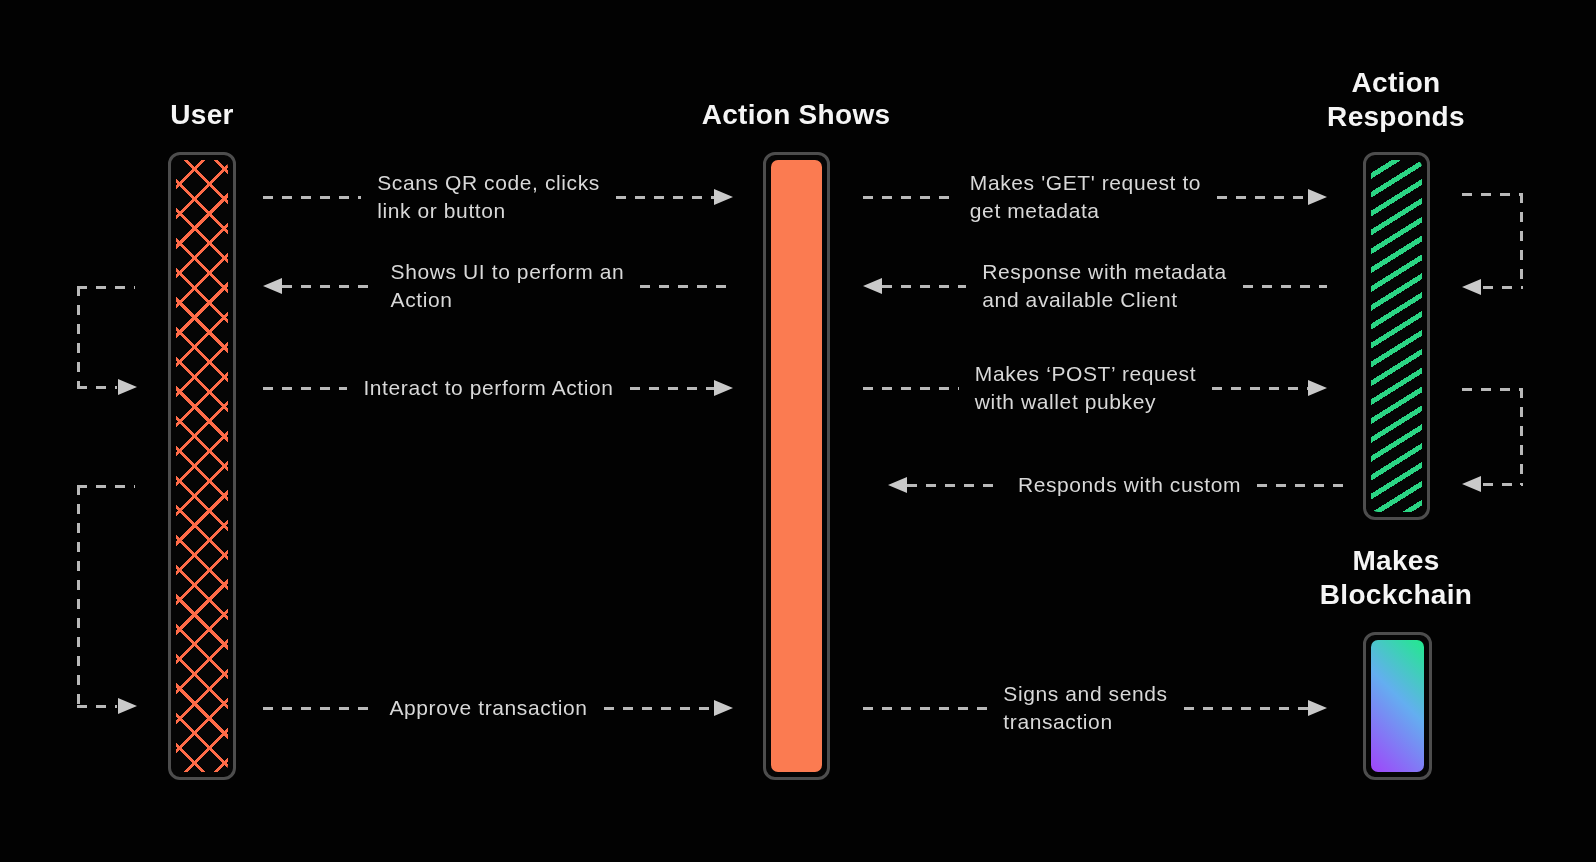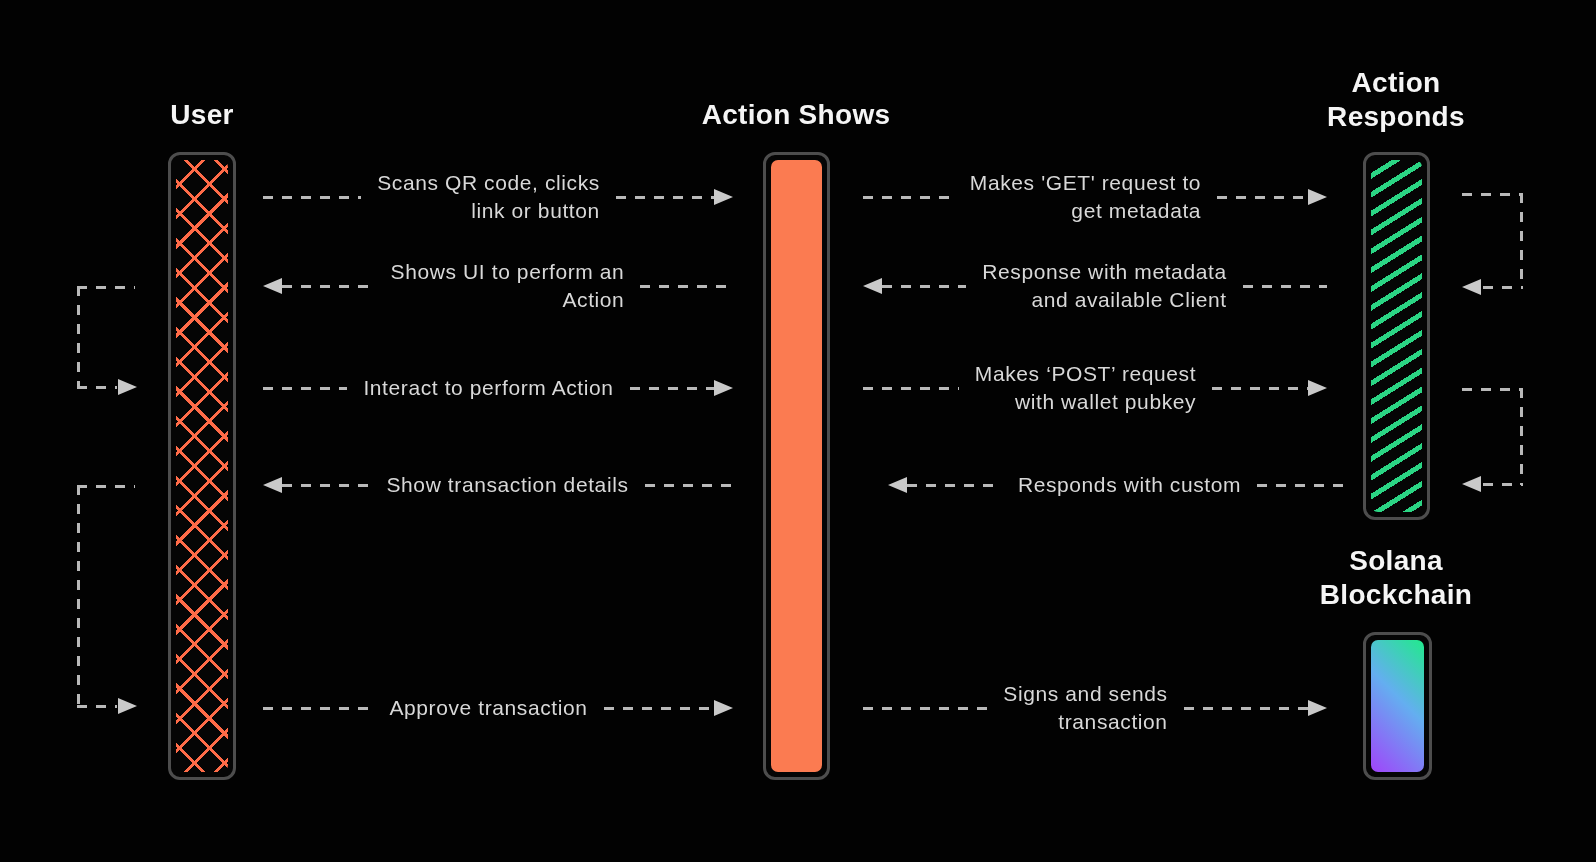--- a/index.html
+++ b/index.html
@@ -28,21 +28,21 @@
     background:repeating-linear-gradient(148deg,transparent 0 11px,#2bd584 11px 16px);
   }
   .solana-inner{
     background:linear-gradient(45deg,#a044fa 0%,#64aef0 55%,#21ea8c 100%);
   }
   
   .msg{
     position:absolute;display:flex;align-items:center;
     color:#d8d8d8;font-size:21px;line-height:28px;letter-spacing:.6px;
   }
-  .msg .label{padding:0 16px;text-align:right;white-space:nowrap;}
+  .msg .label{padding:0 16px;text-align:left;white-space:nowrap;}
   .seg{
     flex:1;height:3px;
     background:repeating-linear-gradient(90deg,#b9b9b9 0 10px,transparent 10px 19px);
   }
   .arrow{width:0;height:0;border-top:8px solid transparent;border-bottom:8px solid transparent;flex:none;}
   .arrow-right{border-left:19px solid #c9c9c9;}
   .arrow-left{border-right:19px solid #c9c9c9;}
   
   .loop{position:absolute;}
   .loop .h{
@@ -60,21 +60,21 @@
 
 <div class="canvas">
 
   <div class="title" style="left:102px;top:98px;width:200px">User</div>
   <div class="title" style="left:646px;top:98px;width:300px">Action Shows</div>
   <div class="title" style="left:1296px;top:66px;width:200px">
     <div>Action</div>
     <div>Responds</div>
   </div>
   <div class="title" style="left:1283px;top:544px;width:226px">
-    <div>Solana</div>
+    <div>Makes</div>
     <div>Blockchain</div>
   </div>
 
   <div class="bar" style="left:168px;top:152px;width:68px;height:628px">
     <div class="bar-inner user-inner"></div>
   </div>
   <div class="bar" style="left:763px;top:152px;width:67px;height:628px">
     <div class="bar-inner client-inner"></div>
   </div>
   <div class="bar" style="left:1363px;top:152px;width:67px;height:368px">
@@ -106,28 +106,20 @@
 
   <div class="msg" style="left:263px;top:374px;width:470px;height:28px">
     <div class="seg"></div>
     <div class="label">
       <div>Interact to perform Action</div>
     </div>
     <div class="seg"></div>
     <div class="arrow arrow-right"></div>
   </div>
 
-  <div class="msg" style="left:263px;top:471px;width:470px;height:28px">
-    <div class="arrow arrow-left"></div>
-    <div class="seg"></div>
-    <div class="label">
-      <div>Show transaction details</div>
-    </div>
-    <div class="seg"></div>
-  </div>
 
   <div class="msg" style="left:263px;top:694px;width:470px;height:28px">
     <div class="seg"></div>
     <div class="label">
       <div>Approve transaction</div>
     </div>
     <div class="seg"></div>
     <div class="arrow arrow-right"></div>
   </div>
 

